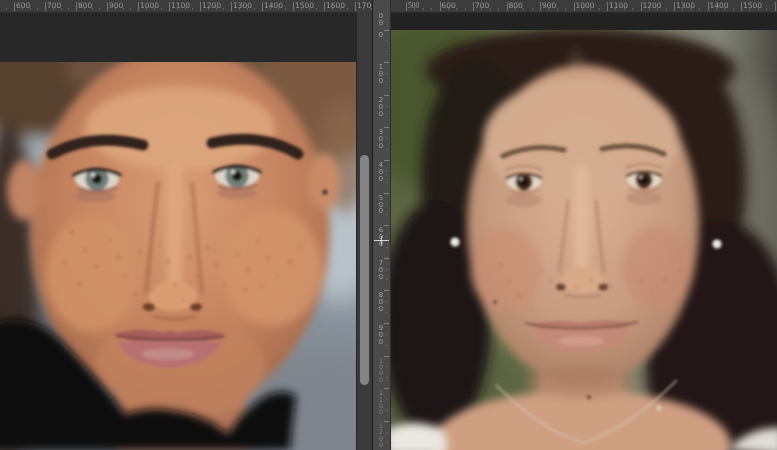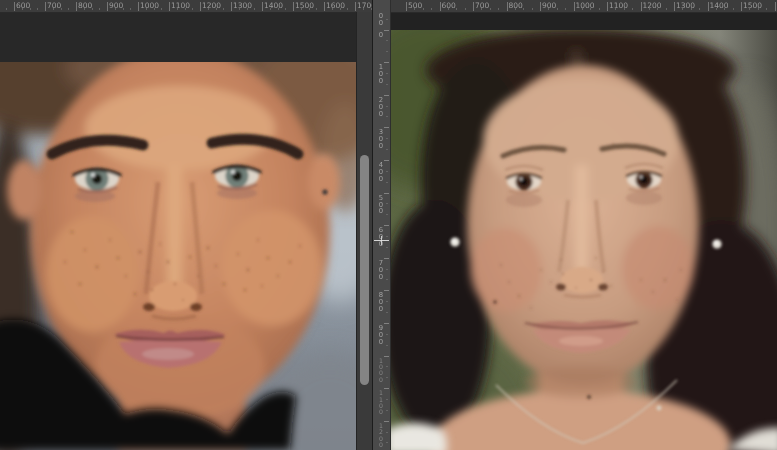--- a/index.html
+++ b/index.html
@@ -256,21 +256,21 @@
     </div>
 
     <div class="scrollbar">
       <div class="thumb" id="sbThumb" style="top: 143px; height: 230px;"></div>
     </div>
   </section>
 
   <section class="doc doc-right">
     <div class="h-ruler right" id="hRulerRight">
         <div class="htick" style="left: 33px;"></div>
-        <div class="hlabel" style="left: 35px;">500</div>
+        <div class="hlabel" style="left: 35px; font-family: Liberation Serif, serif;">500</div>
         <div class="hdot" style="left: 41.375px;"></div>
         <div class="hdot" style="left: 49.75px;"></div>
         <div class="hdot" style="left: 58.125px;"></div>
         <div class="htick" style="left: 66.5px;"></div>
         <div class="hlabel" style="left: 68.5px;">600</div>
         <div class="hdot" style="left: 74.875px;"></div>
         <div class="hdot" style="left: 83.25px;"></div>
         <div class="hdot" style="left: 91.625px;"></div>
         <div class="htick" style="left: 100px;"></div>
         <div class="hlabel" style="left: 102px;">700</div>

